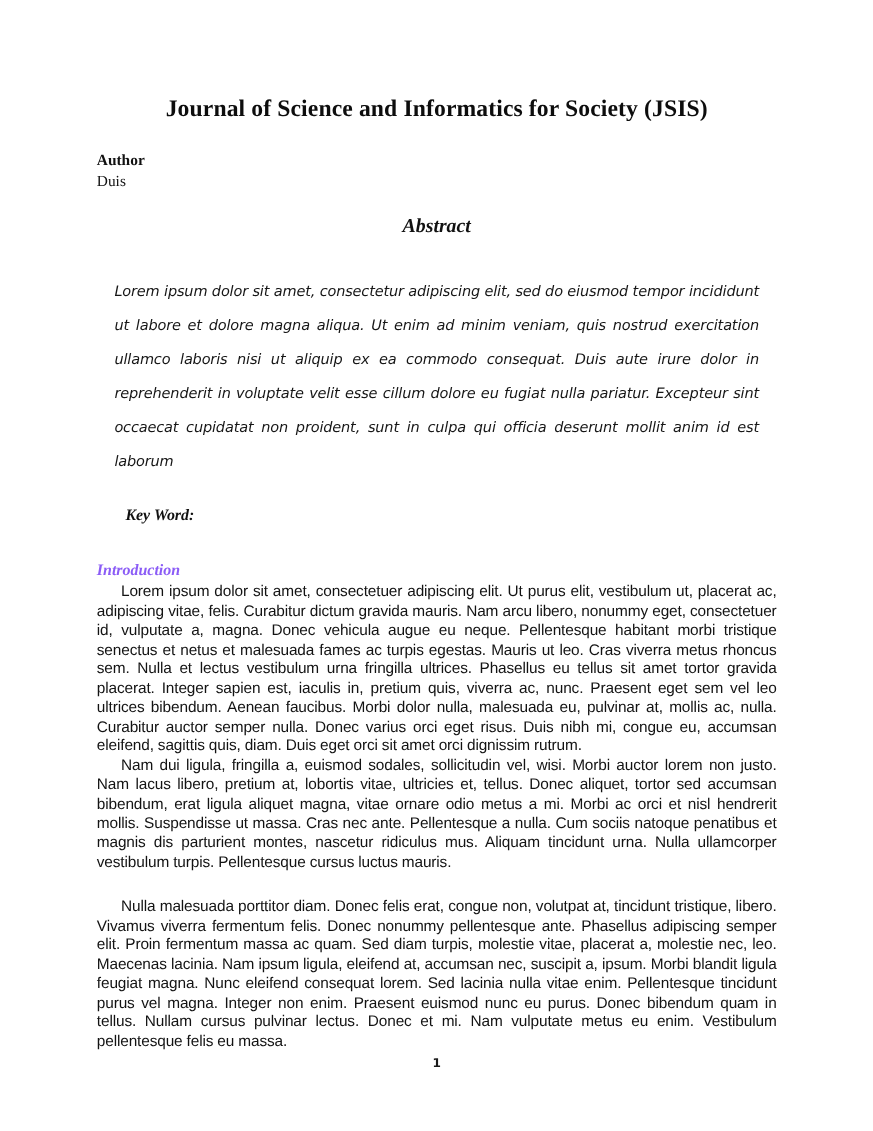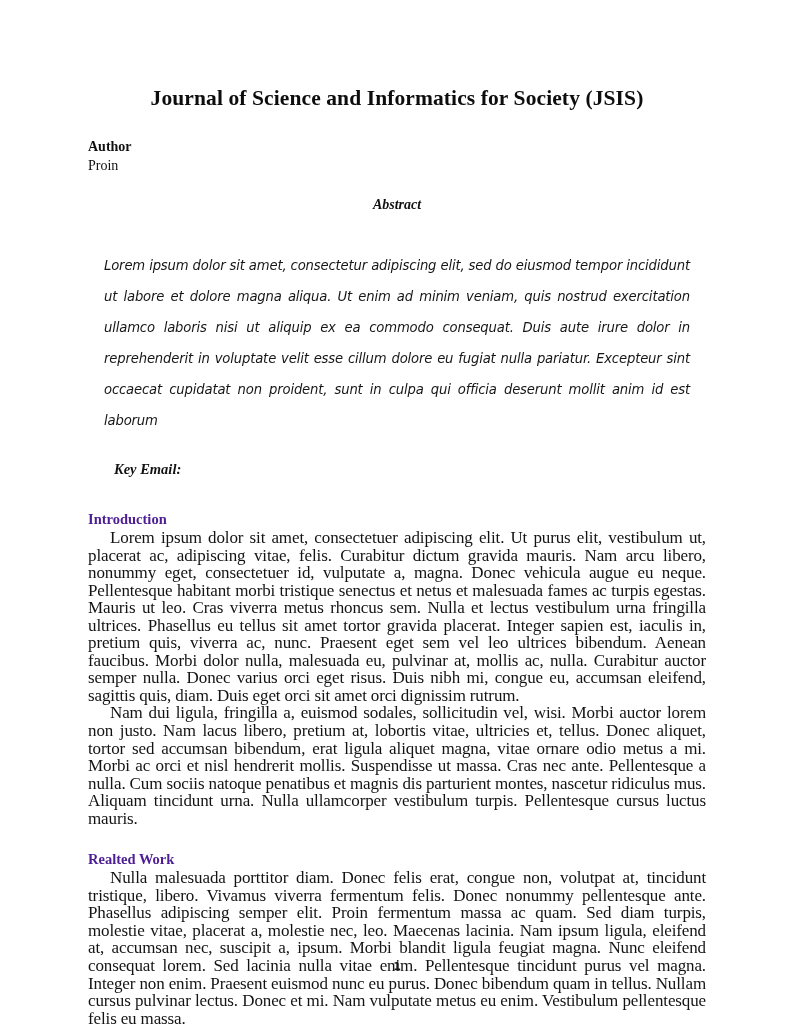--- a/index.html
+++ b/index.html
@@ -64,21 +64,21 @@
     display: block;
     font-weight: normal;
   }
 
   
   .abstract-heading {
     text-align: center;
     font-family: "Liberation Serif", "DejaVu Serif", serif;
     font-weight: bold;
     font-style: italic;
-    font-size: 14px;
+    font-size: 18px;
     line-height: 18px;
     margin: 0;
     padding-top: 21px;
   }
 
   .abstract-body {
     font-family: "DejaVu Sans", sans-serif;
     font-style: italic;
     font-size: 13.2px;
     line-height: 31px;
@@ -107,26 +107,27 @@
   }
   .section-intro { padding-top: 31px; }
   .section-related { padding-top: 23px; }
 
   .section-heading {
     font-family: "Liberation Serif", "DejaVu Serif", serif;
     font-weight: bold;
     font-size: 14.5px;
     line-height: 18px;
     margin: 0 0 1px 0;
-    color: #4c1d95;
+    color: #8b5cf6;
+    font-style: italic;
   }
 
   .body-par {
-    font-family: Liberation Serif, serif;
-    font-size: 17px;
+    font-family: Liberation Sans, sans-serif;
+    font-size: 14px;
     line-height: 17.55px;
     text-align: justify;
     text-justify: inter-word;
     margin: 0;
     text-indent: 22px;
     color: #131313;
     letter-spacing: -0.12px;
     word-spacing: -0.1px;
   }
   .body-par + .body-par {
@@ -150,36 +151,35 @@
 </head>
 <body>
 
 <div class="page">
   <div class="content">
 
     <h1 class="doc-title">Journal of Science and Informatics for Society (JSIS)</h1>
 
     <div class="author-block">
       <span class="author-name">Author</span>
-      <span class="author-email">Proin</span>
+      <span class="author-email">Duis</span>
     </div>
 
     <h2 class="abstract-heading">Abstract</h2>
 
     <p class="abstract-body">Lorem ipsum dolor sit amet, consectetur adipiscing elit, sed do eiusmod tempor incididunt ut labore et dolore magna aliqua. Ut enim ad minim veniam, quis nostrud exercitation ullamco laboris nisi ut aliquip ex ea commodo consequat. Duis aute irure dolor in reprehenderit in voluptate velit esse cillum dolore eu fugiat nulla pariatur. Excepteur sint occaecat cupidatat non proident, sunt in culpa qui officia deserunt mollit anim id est laborum</p>
 
-    <p class="keyword-line">Key Email:</p>
+    <p class="keyword-line">Key Word:</p>
 
     <div class="section section-intro">
       <h3 class="section-heading">Introduction</h3>
       <p class="body-par">Lorem ipsum dolor sit amet, consectetuer adipiscing elit. Ut purus elit, vestibulum ut, placerat ac, adipiscing vitae, felis. Curabitur dictum gravida mauris. Nam arcu libero, nonummy eget, consectetuer id, vulputate a, magna. Donec vehicula augue eu neque. Pellentesque habitant morbi tristique senectus et netus et malesuada fames ac turpis egestas. Mauris ut leo. Cras viverra metus rhoncus sem. Nulla et lectus vestibulum urna fringilla ultrices. Phasellus eu tellus sit amet tortor gravida placerat. Integer sapien est, iaculis in, pretium quis, viverra ac, nunc. Praesent eget sem vel leo ultrices bibendum. Aenean faucibus. Morbi dolor nulla, malesuada eu, pulvinar at, mollis ac, nulla. Curabitur auctor semper nulla. Donec varius orci eget risus. Duis nibh mi, congue eu, accumsan eleifend, sagittis quis, diam. Duis eget orci sit amet orci dignissim rutrum.</p>
       <p class="body-par">Nam dui ligula, fringilla a, euismod sodales, sollicitudin vel, wisi. Morbi auctor lorem non justo. Nam lacus libero, pretium at, lobortis vitae, ultricies et, tellus. Donec aliquet, tortor sed accumsan bibendum, erat ligula aliquet magna, vitae ornare odio metus a mi. Morbi ac orci et nisl hendrerit mollis. Suspendisse ut massa. Cras nec ante. Pellentesque a nulla. Cum sociis natoque penatibus et magnis dis parturient montes, nascetur ridiculus mus. Aliquam tincidunt urna. Nulla ullamcorper vestibulum turpis. Pellentesque cursus luctus mauris.</p>
     </div>
 
     <div class="section section-related">
-      <h3 class="section-heading">Realted Work</h3>
       <p class="body-par">Nulla malesuada porttitor diam. Donec felis erat, congue non, volutpat at, tincidunt tristique, libero. Vivamus viverra fermentum felis. Donec nonummy pellentesque ante. Phasellus adipiscing semper elit. Proin fermentum massa ac quam. Sed diam turpis, molestie vitae, placerat a, molestie nec, leo. Maecenas lacinia. Nam ipsum ligula, eleifend at, accumsan nec, suscipit a, ipsum. Morbi blandit ligula feugiat magna. Nunc eleifend consequat lorem. Sed lacinia nulla vitae enim. Pellentesque tincidunt purus vel magna. Integer non enim. Praesent euismod nunc eu purus. Donec bibendum quam in tellus. Nullam cursus pulvinar lectus. Donec et mi. Nam vulputate metus eu enim. Vestibulum pellentesque felis eu massa.</p>
     </div>
 
   </div>
 
   <div class="page-number">1</div>
 </div>
 
 </body></html>

